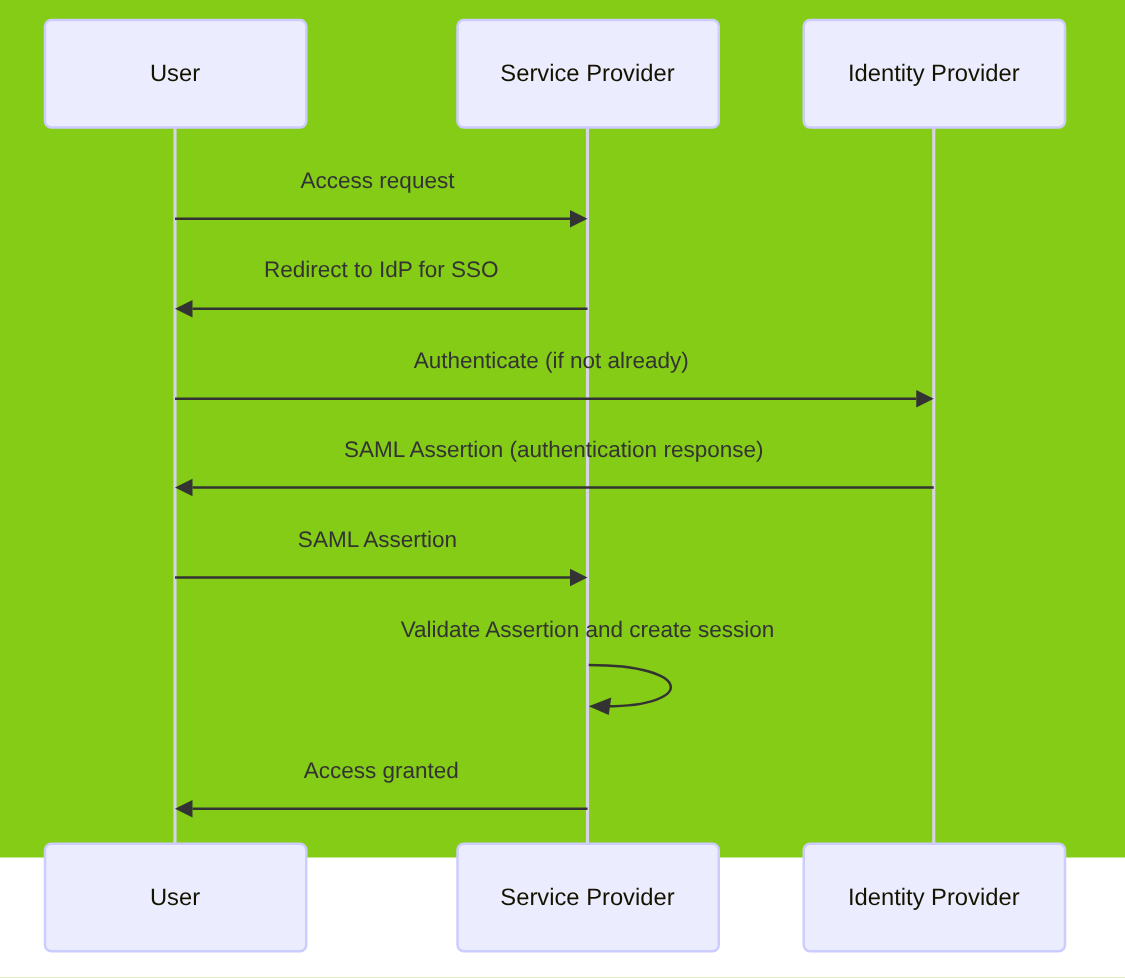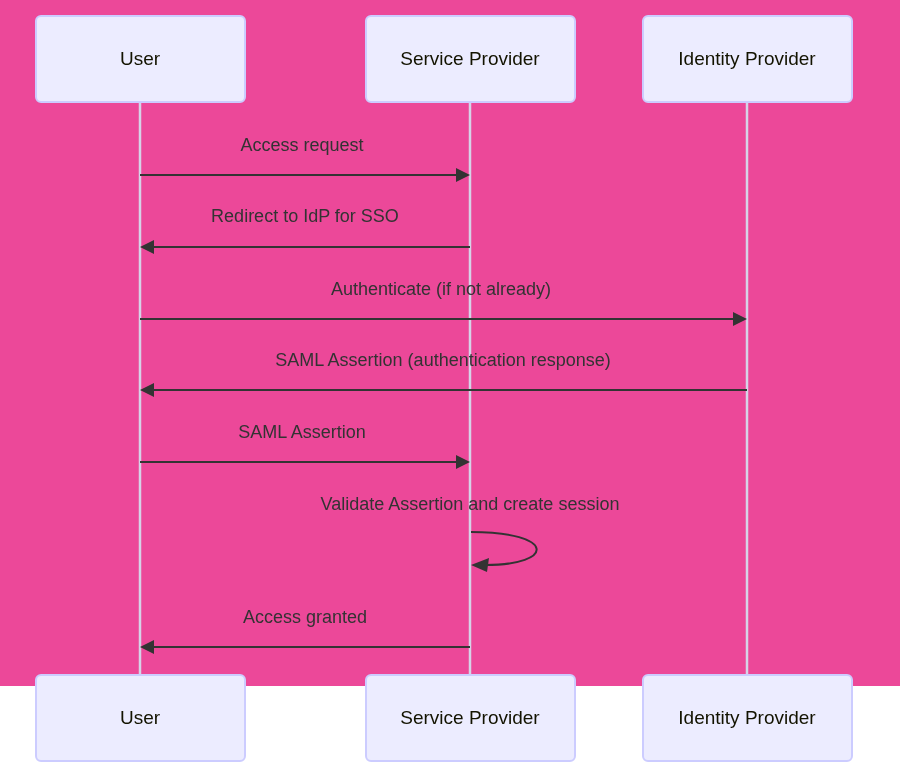--- a/index.html
+++ b/index.html
@@ -11,21 +11,21 @@
   body {
     font-family: "Liberation Sans", "DejaVu Sans", sans-serif;
     width: 900px;
     height: 782px;
     overflow: hidden;
   }
   #diagram-root {
     position: relative;
     width: 900px;
     height: 686px;
-    background: #ec4899;
+    background: #84cc16;
   }
   #diagram-svg {
     position: absolute;
     top: 0;
     left: 0;
     display: block;
   }
   .actor-box-rect {
     fill: #ECECFF;
     stroke: #CCCCFF;

